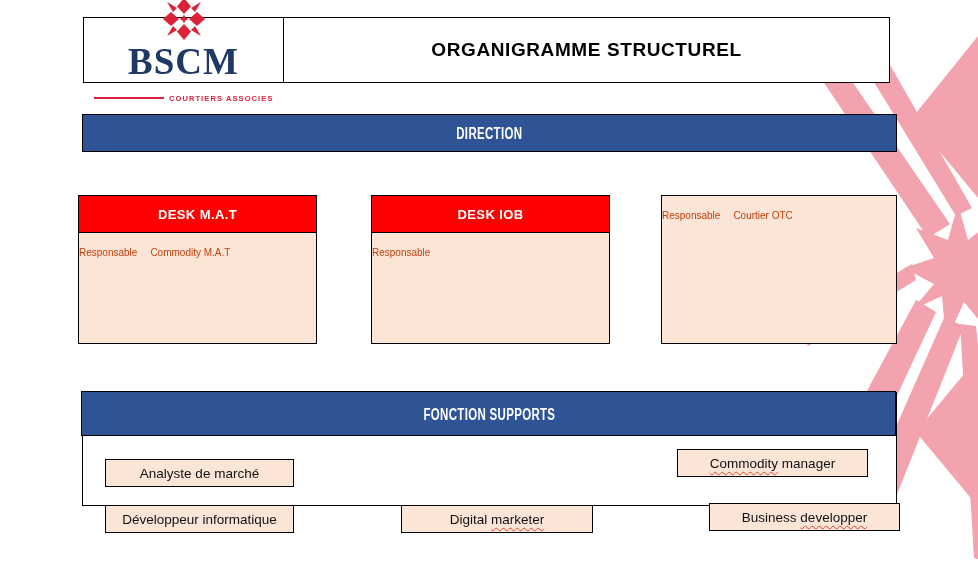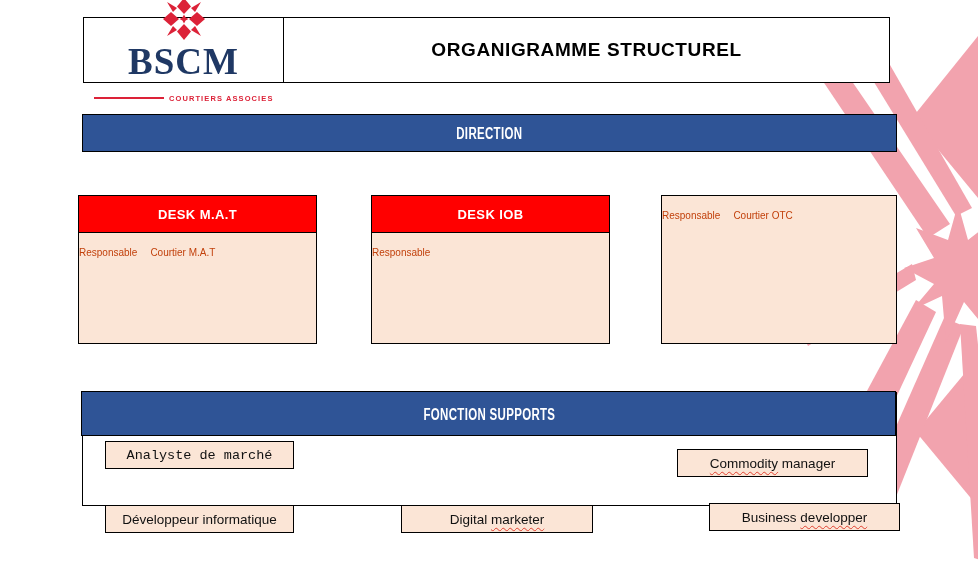--- a/index.html
+++ b/index.html
@@ -78,21 +78,21 @@
   }
   .supports-bar{
     position:absolute;left:-1.6px;top:-1.6px;width:815px;height:45px;
   }
   .sbox{
     position:absolute;height:28px;box-sizing:border-box;
     border:1.4px solid #000;background:var(--color-peach,#FBE5D6);
     display:flex;align-items:center;justify-content:center;
     font-size:13.5px;color:#111;white-space:nowrap;
   }
-  .sb-0{left:22px;top:48px;width:189px;font-family:Liberation Mono, monospace;}
+  .sb-0{left:22px;top:66px;width:189px;}
   .sb-1{left:318px;top:55px;width:192px;}
   .sb-2{left:594px;top:56px;width:191px;}
   .sb-3{left:22px;top:112px;width:189px;}
   .sb-4{left:318px;top:112px;width:192px;}
   .sb-5{left:602px;top:110px;width:191px;margin-left:24px;}
   .sp-err{
     text-decoration-line:underline;
     text-decoration-style:wavy;
     text-decoration-color:#e0402f;
     text-decoration-thickness:1px;
@@ -144,21 +144,21 @@
   </div>
 
   <div class="bluebar direction-bar layer">
     <span class="condensed">DIRECTION</span>
   </div>
 
   <div class="desk desk-1 layer">
     <div class="desk-head">DESK M.A.T</div>
     <div class="desk-body">
       <span>Responsable</span>
-      <span>Courtier M.A.T</span>
+      <span>Commodity M.A.T</span>
     </div>
   </div>
   <div class="desk desk-2 layer">
     <div class="desk-head">DESK IOB</div>
     <div class="desk-body">
       <span>Responsable</span>
     </div>
   </div>
   <div class="desk desk-3 layer">
     <div class="desk-body">

